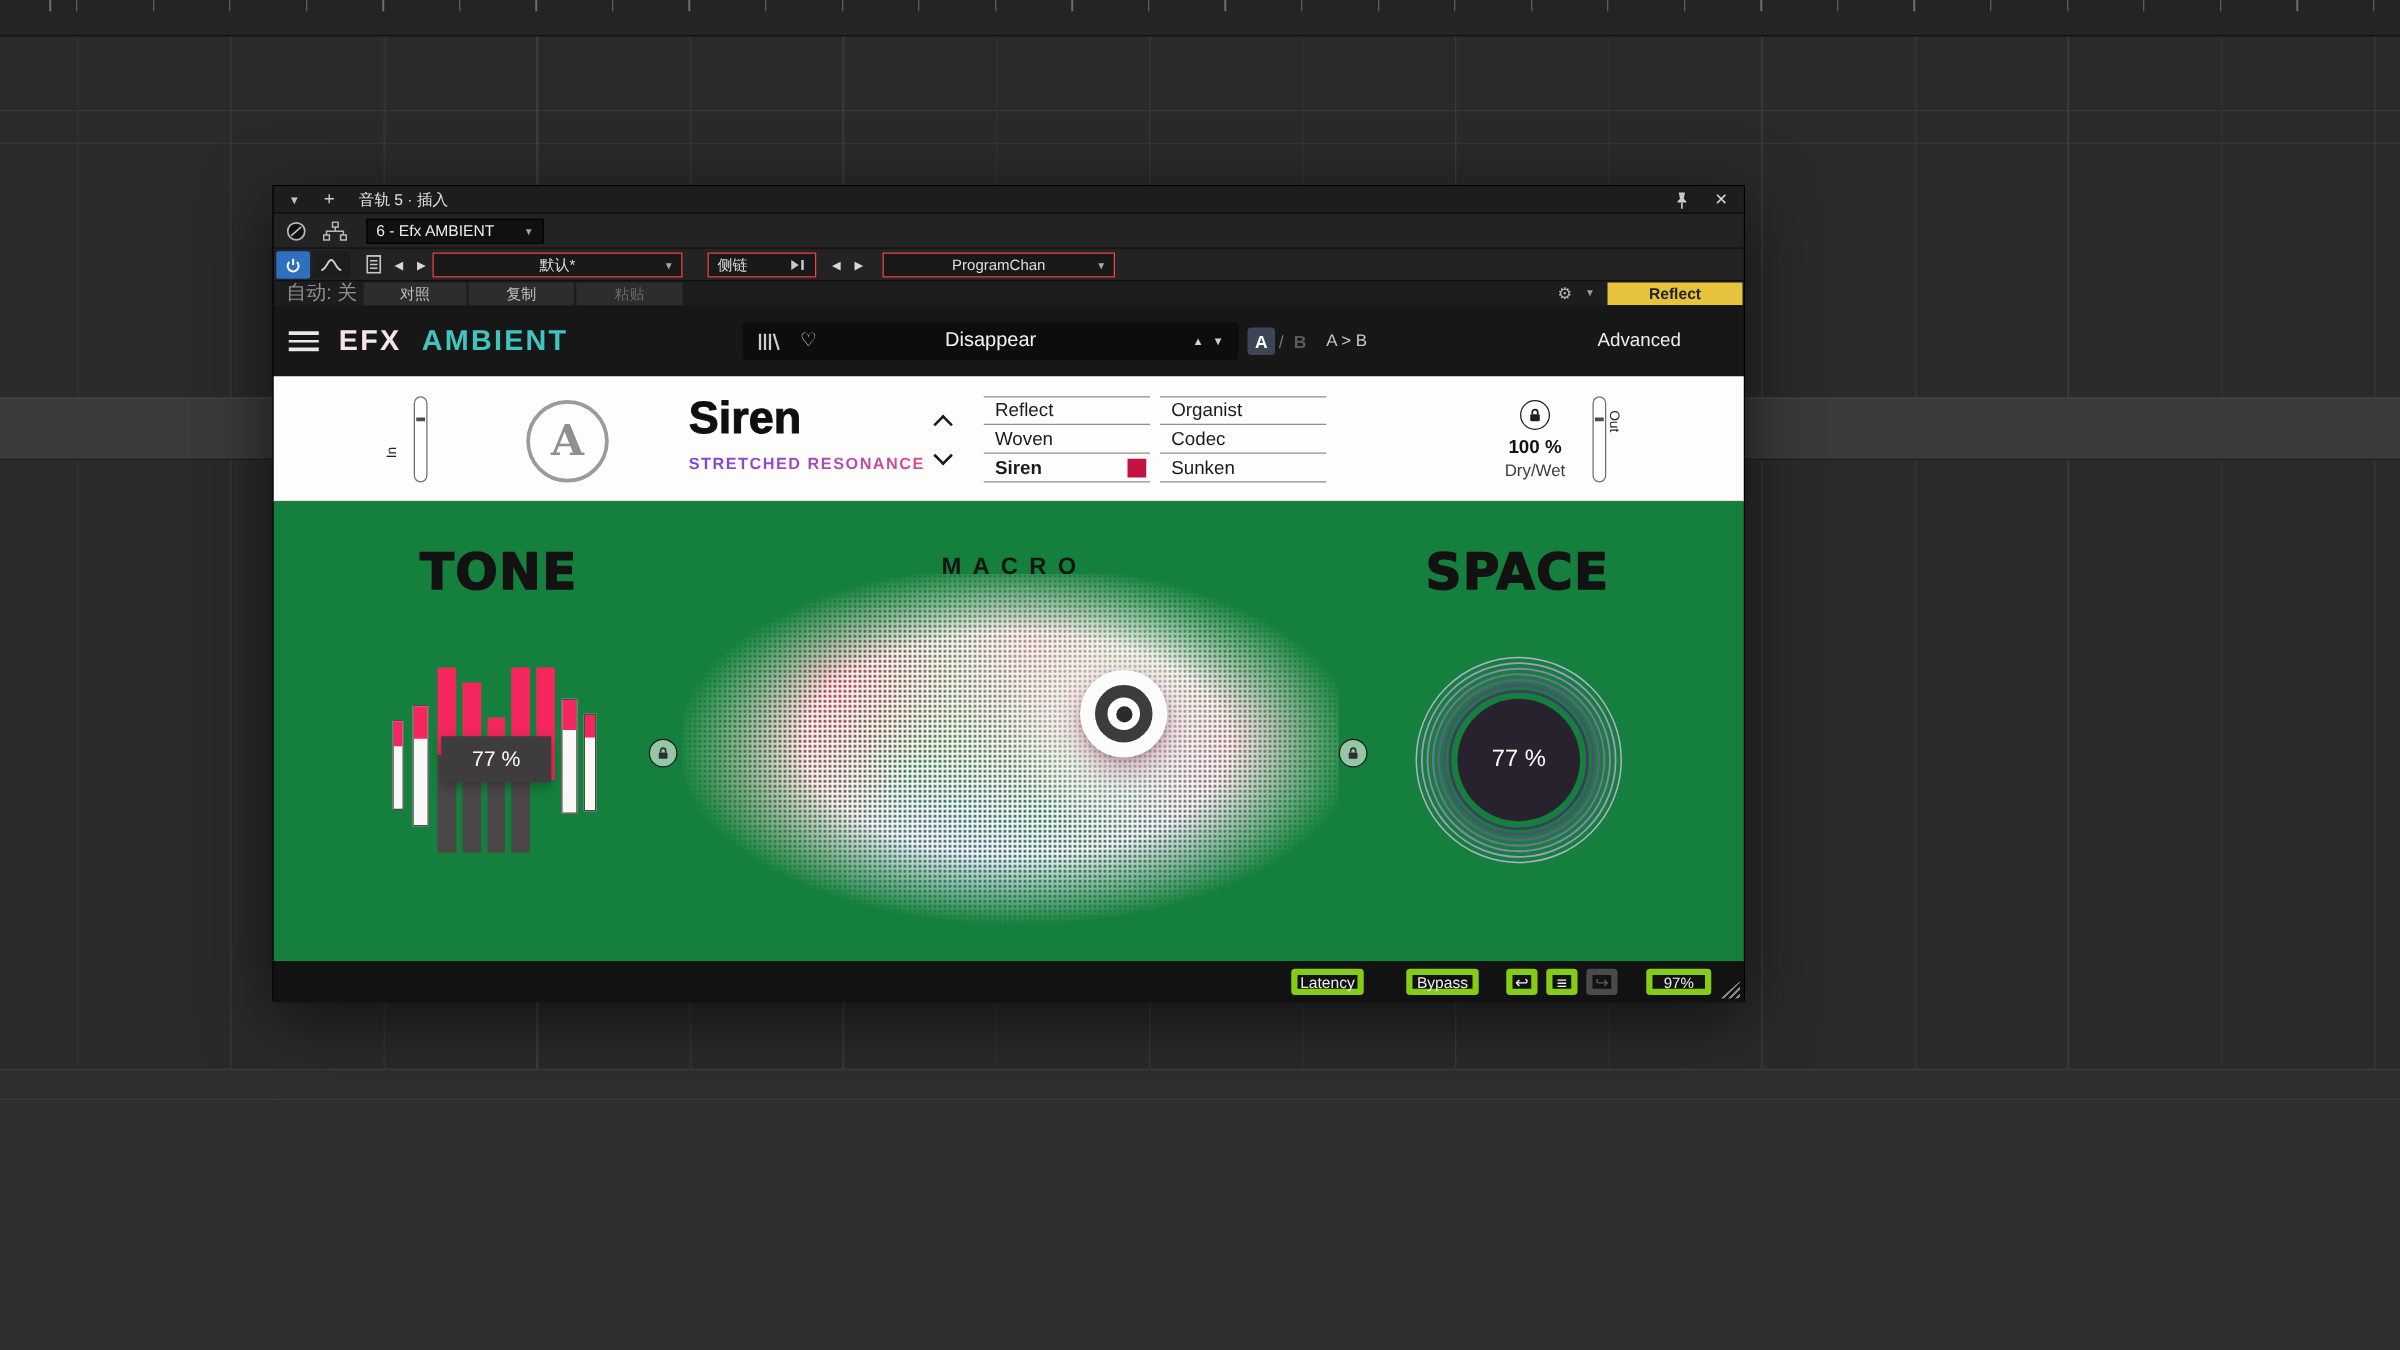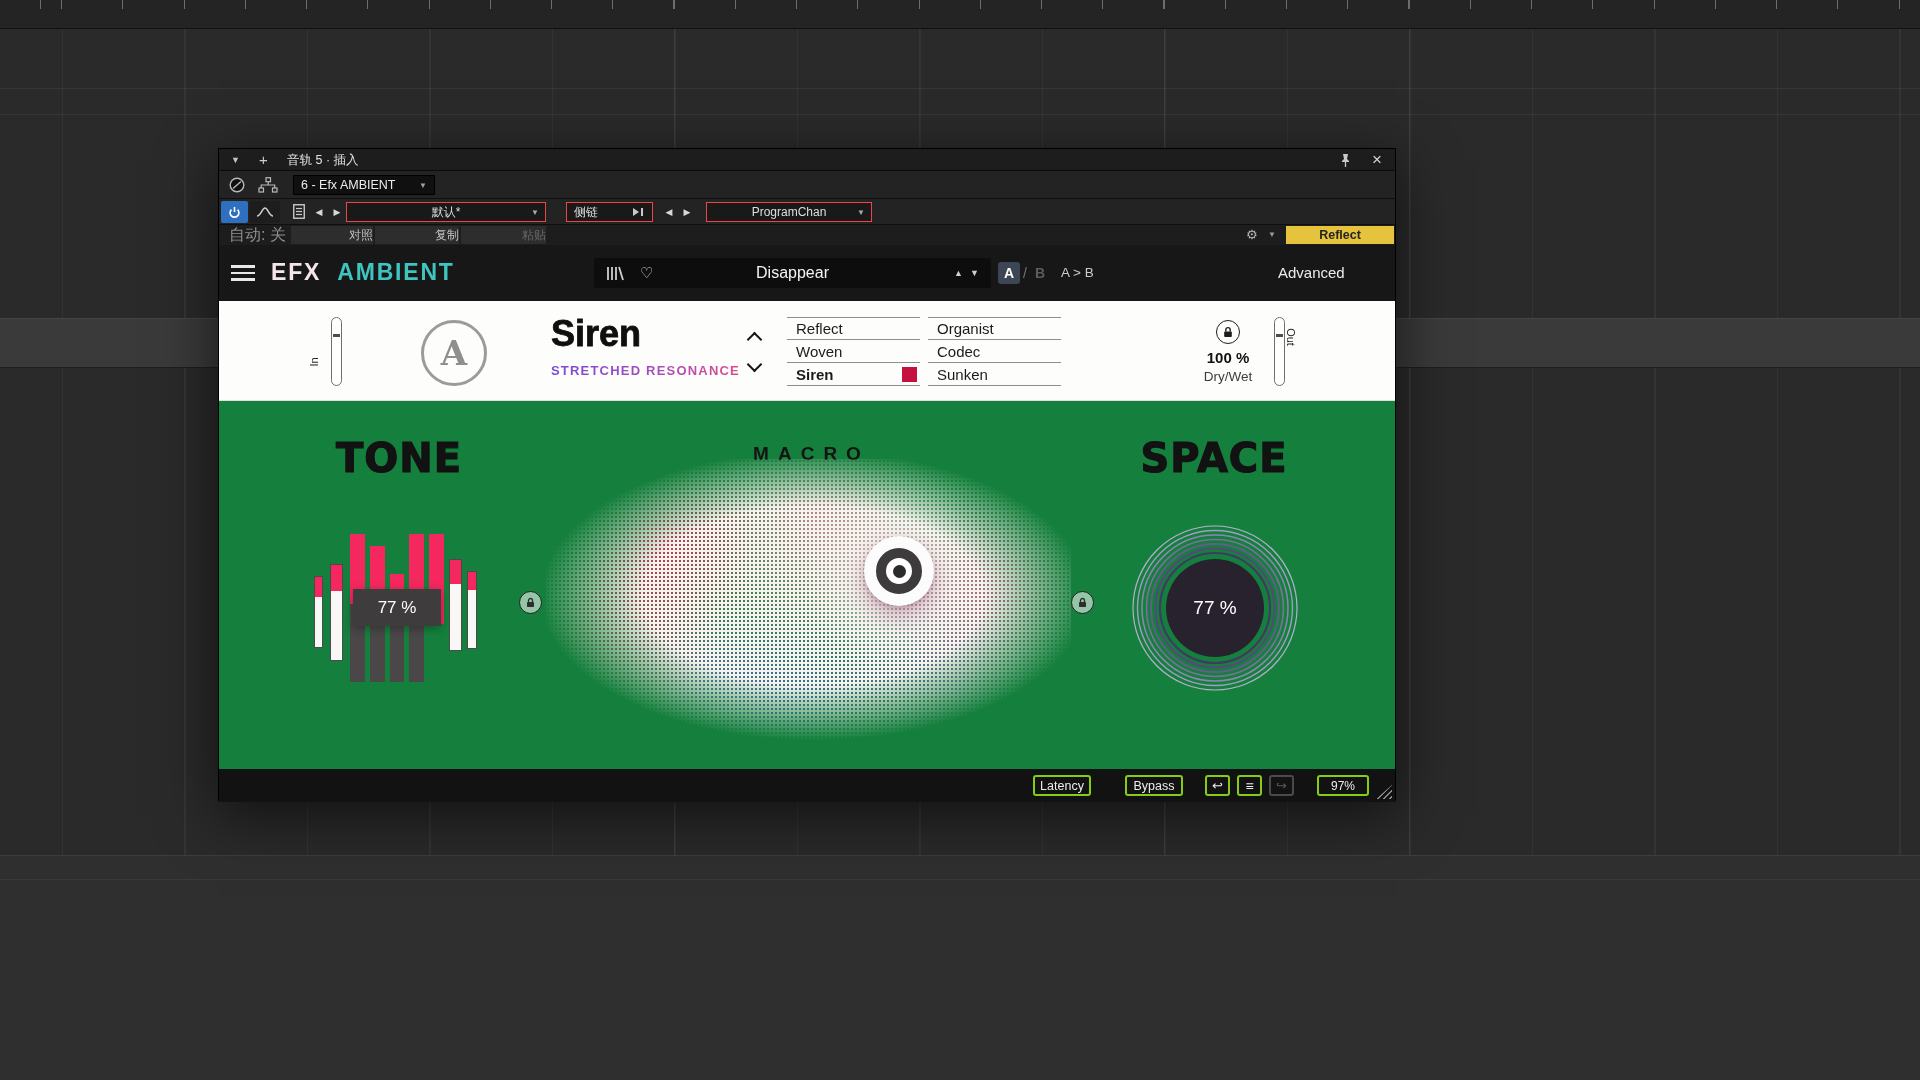--- a/index.html
+++ b/index.html
@@ -42,26 +42,26 @@
   .power-btn{position:absolute;left:2px;top:2px;width:27px;height:22px;background:#2e6fc0;border-radius:2px;
     display:flex;align-items:center;justify-content:center;}
   .autocurve-btn{position:absolute;left:31px;top:2px;width:30px;height:22px;background:#1d1d1d;border-radius:2px;
     display:flex;align-items:center;justify-content:center;}
   .navb{position:absolute;top:0;width:16px;text-align:center;line-height:26px;font-size:9px;color:#d8d8d8;}
   .dark-box{position:absolute;top:3px;height:20px;background:#191919;border:1px solid #ef4444;color:#dedede;font-size:12px;}
   .preset-box{left:127px;width:200px;display:flex;align-items:center;justify-content:center;position:absolute;}
   .preset-box .bx-caret{position:absolute;right:6px;font-size:8px;color:#a8a8a8;}
   .sc-box{left:347px;width:87px;display:flex;align-items:center;padding:0 7px;position:absolute;}
   .sc-box svg{margin-left:auto;}
-  .program-box{left:487px;width:166px;display:flex;align-items:center;justify-content:center;position:absolute;}
+  .program-box{left:487px;width:186px;display:flex;align-items:center;justify-content:center;position:absolute;}
   .program-box .bx-caret{position:absolute;right:6px;font-size:8px;color:#a8a8a8;}
 
   .win-row4{position:absolute;left:0;top:76px;width:100%;height:20px;background:#1d1d1d;}
   .auto-label{position:absolute;left:10px;top:0;line-height:20px;font-size:16px;color:#8f8f8f;}
-  .opt-box{position:absolute;top:1px;height:18px;background:#2d2d2d;text-align:right;line-height:18px;font-size:12px;color:#c2c2c2;}
+  .opt-box{position:absolute;top:1px;height:18px;background:#2d2d2d;text-align:center;line-height:18px;font-size:12px;color:#c2c2c2;}
   .opt-box.disabled{color:#666;}
   .gear-btn{position:absolute;left:1027px;top:0;line-height:20px;font-size:13px;color:#b5b5b5;}
   .gear-caret{position:absolute;left:1049px;top:0;line-height:20px;font-size:8px;color:#9a9a9a;}
   .xboard-btn{position:absolute;left:1067px;top:1px;width:108px;height:18px;background:#e5c33c;color:#242424;
     font-size:12.5px;font-weight:700;text-align:center;line-height:18px;}
 
   
   .plug-header{position:absolute;left:0;top:96px;width:100%;height:56px;background:#171717;}
   .hamburger{position:absolute;left:12px;top:20px;width:24px;height:16px;}
   .hamburger span{display:block;height:2.5px;background:#e8e8e8;margin-bottom:4px;}
@@ -146,21 +146,21 @@
     box-shadow:0 10px 22px rgba(150,40,90,0.35), 0 2px 5px rgba(0,0,0,0.2);
     display:flex;align-items:center;justify-content:center;z-index:2;}
   .knob-ring{width:46px;height:46px;border-radius:50%;border:10px solid #3d3b3c;background:#fff;
     display:flex;align-items:center;justify-content:center;}
   .knob-dot{width:13px;height:13px;border-radius:50%;background:#2c2a2b;}
   .space-rings{position:absolute;left:911px;top:122px;}
   .space-value{position:absolute;left:946px;top:194px;width:100px;text-align:center;font-size:19px;color:#ffffff;line-height:26px;z-index:2;}
 
   
   .plug-footer{position:absolute;left:0;top:620px;width:100%;height:33px;background:#121212;}
-  .f-btn{position:absolute;top:6px;height:21px;border:2px solid #84cc16;border-radius:3px;color:#ececec;font-size:12.5px;
+  .f-btn{position:absolute;top:6px;height:21px;border:5px solid #84cc16;border-radius:3px;color:#ececec;font-size:12.5px;
     display:flex;align-items:center;justify-content:center;background:transparent;}
   .f-latency{left:814px;width:58px;}
   .f-bypass{left:906px;width:58px;}
   .f-undo{left:986px;width:25px;font-size:13px;}
   .f-menu{left:1018px;width:25px;font-size:14px;}
   .f-redo{left:1050px;width:25px;font-size:13px;border-color:#4a4a4a;color:#5a5a5a;}
   .f-cpu{left:1098px;width:52px;font-size:12px;}
   .resize-handle{position:absolute;right:3px;bottom:3px;width:16px;height:14px;
     background:repeating-linear-gradient(135deg, transparent 0 2.5px, #8a8a8a 2.5px 4px);
     clip-path:polygon(100% 0,100% 100%,0 100%);}

